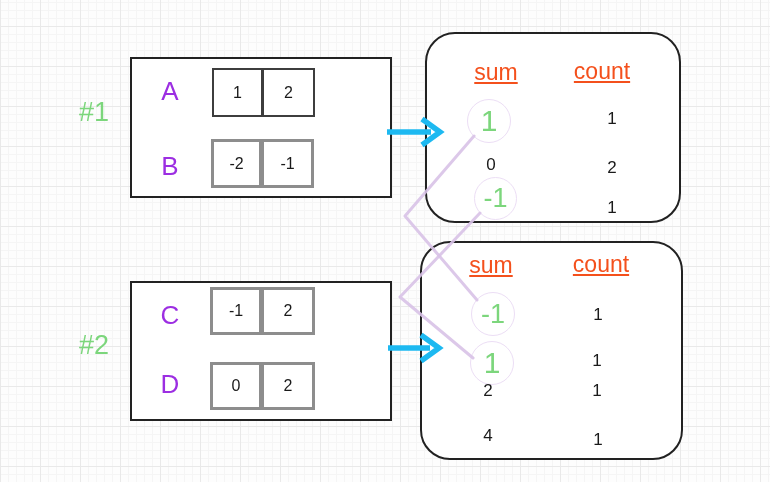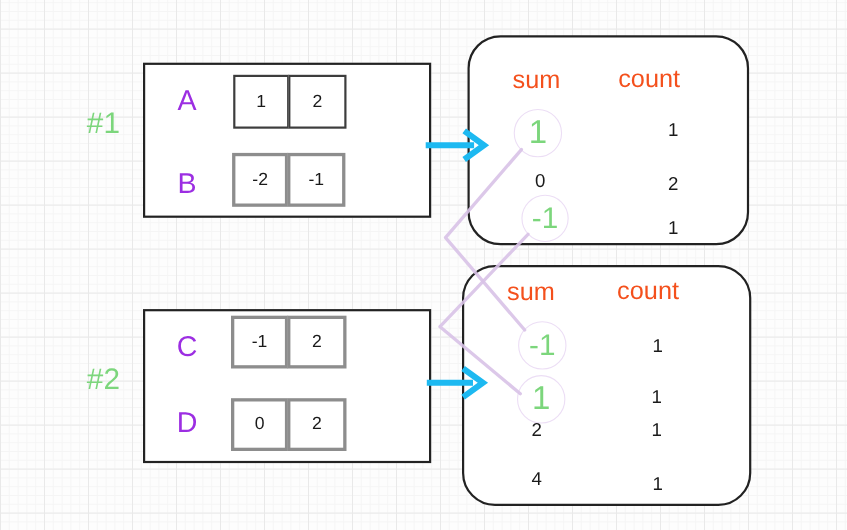--- a/index.html
+++ b/index.html
@@ -17,21 +17,21 @@
   }
   .abs{position:absolute;}
   .box{background:#ffffff;border:2px solid #222222;}
   .rbox{background:#ffffff;border:2px solid #222222;border-radius:30px;}
   .tag{color:#7cd67c;font-size:27px;text-align:center;line-height:1;}
   .letter{color:#9c2ee2;font-size:26px;text-align:center;line-height:1;}
   .cell{background:#ffffff;display:flex;align-items:center;justify-content:center;
         font-size:16px;color:#1a1a1a;}
   .cell.dark{border:2px solid #3d3d3d;}
   .cell.gray{border:3px solid #8d8d8d;}
-  .hdr{color:#f4501c;font-size:23px;text-align:left;line-height:1;}
+  .hdr{color:#f4501c;font-size:23px;text-align:center;line-height:1;text-decoration:underline;}
   .num{color:#1a1a1a;font-size:17px;text-align:center;line-height:1;}
   .ring{border:1.5px solid #ecdef5;border-radius:50%;background:#ffffff;
         display:flex;align-items:center;justify-content:center;
         color:#7cd67c;line-height:1;}
   .g30{font-size:30px;} .g27{font-size:27px;}
   svg.overlay{position:absolute;left:0;top:0;pointer-events:none;}
 </style>
 </head>
 <body>
 

